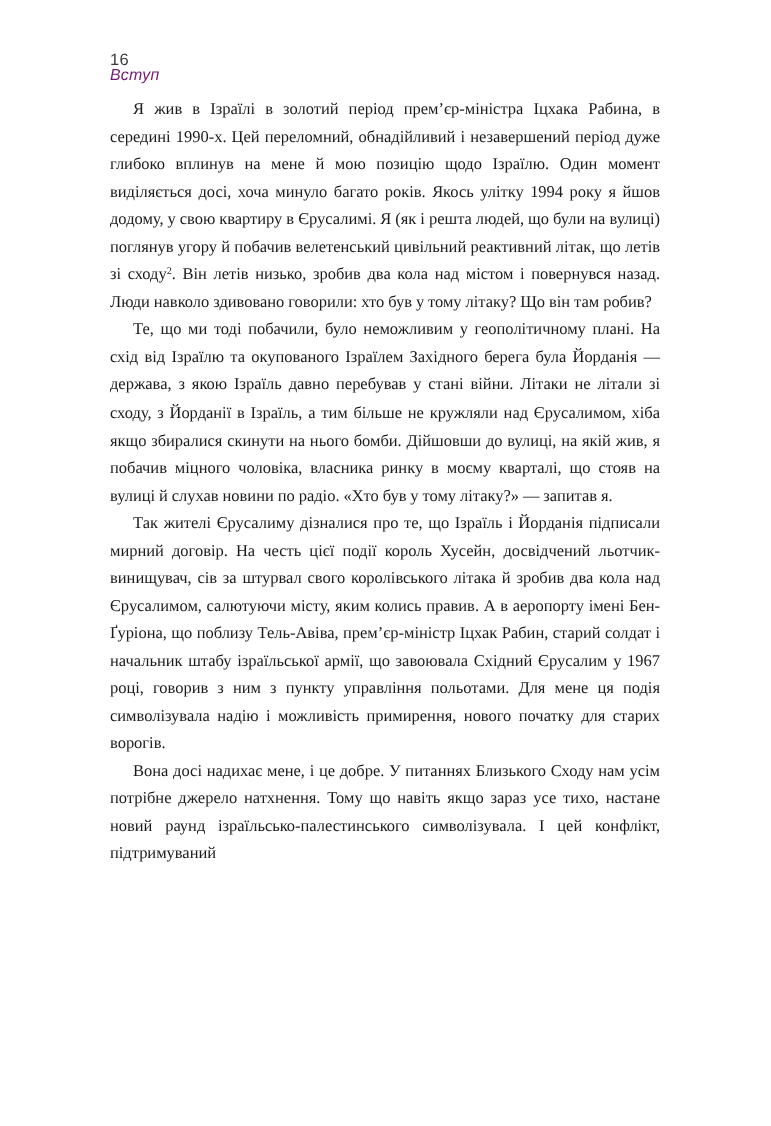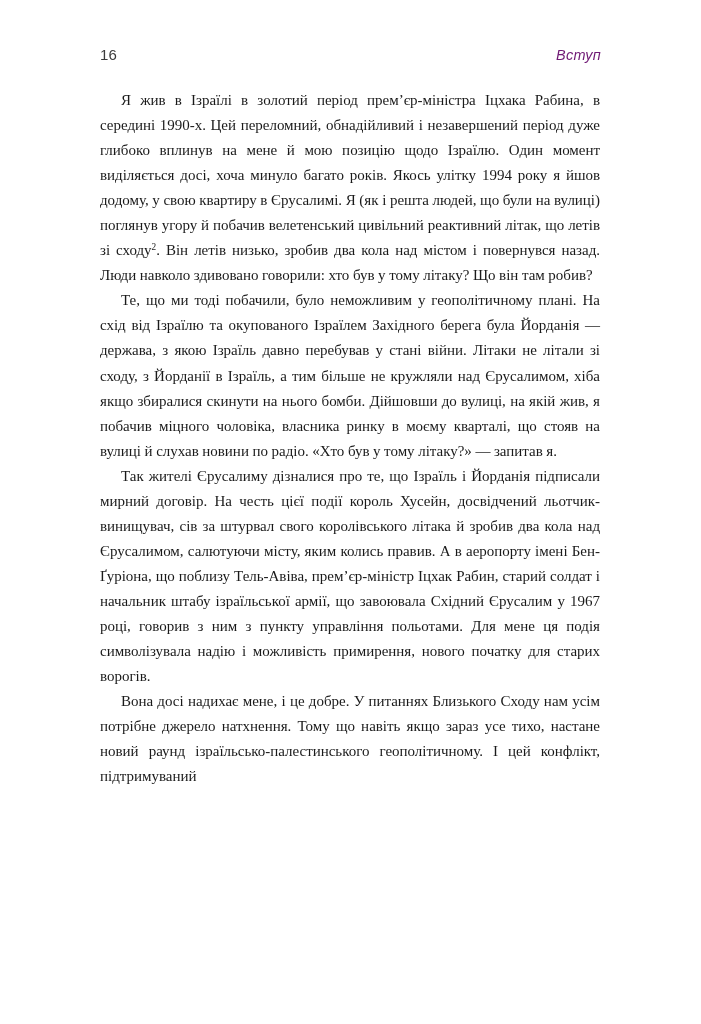--- a/index.html
+++ b/index.html
@@ -28,20 +28,21 @@
   .running-head {
     position: absolute;
     left: 100px;
     right: 100px;
     top: 47px;
     height: 22px;
     display: flex;
     align-items: baseline;
     justify-content: space-between;
     font-family: "Liberation Sans", "DejaVu Sans", sans-serif;
+    flex-direction: column;
   }
   .folio {
     font-size: 15px;
     color: #3c3c3c;
     letter-spacing: .2px;
     line-height: 1;
   }
   .chapter-title {
     font-size: 14.5px;
     font-style: italic;
@@ -89,17 +90,17 @@
 
   <div class="text-block">
 
     <p class="para"><span>Я жив в Ізраїлі в золотий період прем’єр-міністра Іцхака Рабина, в середині 1990-х. Цей переломний, обнадійливий і незавершений період дуже глибоко вплинув на мене й мою позицію щодо Ізраїлю. Один момент виділяється досі, хоча минуло багато років. Якось улітку 1994 року я йшов додому, у свою квартиру в Єрусалимі. Я (як і решта людей, що були на вулиці) поглянув угору й побачив велетенський цивільний реактивний літак, що летів зі сходу</span><sup class="fn">2</sup><span>. Він летів низько, зробив два кола над містом і повернувся назад. Люди навколо здивовано говорили: хто був у тому літаку? Що він там робив?</span></p>
 
     <p class="para">Те, що ми тоді побачили, було неможливим у геополітичному плані. На схід від Ізраїлю та окупованого Ізраїлем Західного берега була Йорданія — держава, з якою Ізраїль давно перебував у стані війни. Літаки не літали зі сходу, з Йорданії в Ізраїль, а тим більше не кружляли над Єрусалимом, хіба якщо збиралися скинути на нього бомби. Дійшовши до вулиці, на якій жив, я побачив міцного чоловіка, власника ринку в моєму кварталі, що стояв на вулиці й слухав новини по радіо. «Хто був у тому літаку?» — запитав я.</p>
 
 
     <p class="para">Так жителі Єрусалиму дізналися про те, що Ізраїль і Йорданія підписали мирний договір. На честь цієї події король Хусейн, досвідчений льотчик-винищувач, сів за штурвал свого королівського літака й зробив два кола над Єрусалимом, салютуючи місту, яким колись правив. А в аеропорту імені Бен-Ґуріона, що поблизу Тель-Авіва, прем’єр-міністр Іцхак Рабин, старий солдат і начальник штабу ізраїльської армії, що завоювала Східний Єрусалим у 1967 році, говорив з ним з пункту управління польотами. Для мене ця подія символізувала надію і можливість примирення, нового початку для старих ворогів.</p>
 
-    <p class="para">Вона досі надихає мене, і це добре. У питаннях Близького Сходу нам усім потрібне джерело натхнення. Тому що навіть якщо зараз усе тихо, настане новий раунд ізраїльсько-палестинського геополітичному. І цей конфлікт, підтримуваний</p>
+    <p class="para">Вона досі надихає мене, і це добре. У питаннях Близького Сходу нам усім потрібне джерело натхнення. Тому що навіть якщо зараз усе тихо, настане новий раунд ізраїльсько-палестинського символізувала. І цей конфлікт, підтримуваний</p>
 
   </div>
 
 </div>
 
 </body></html>

